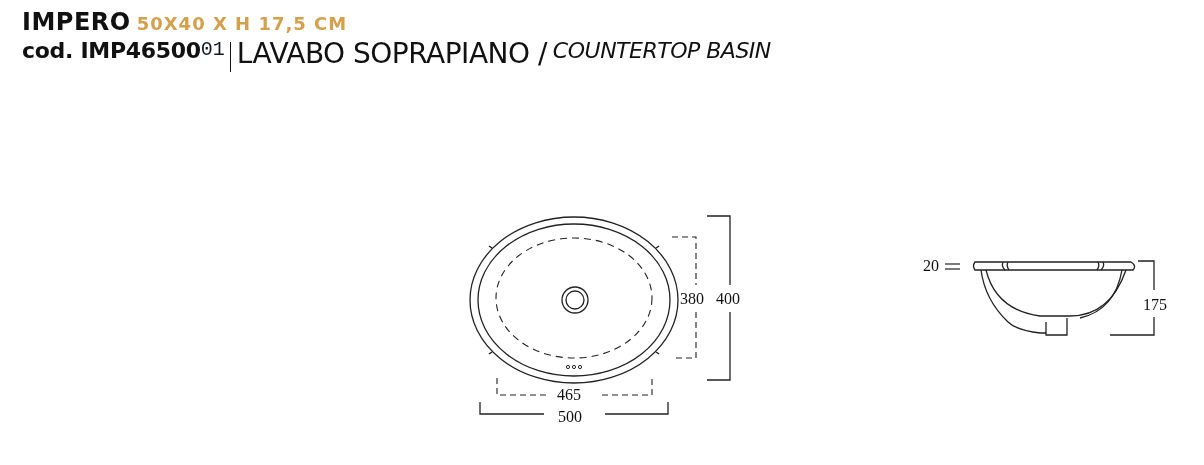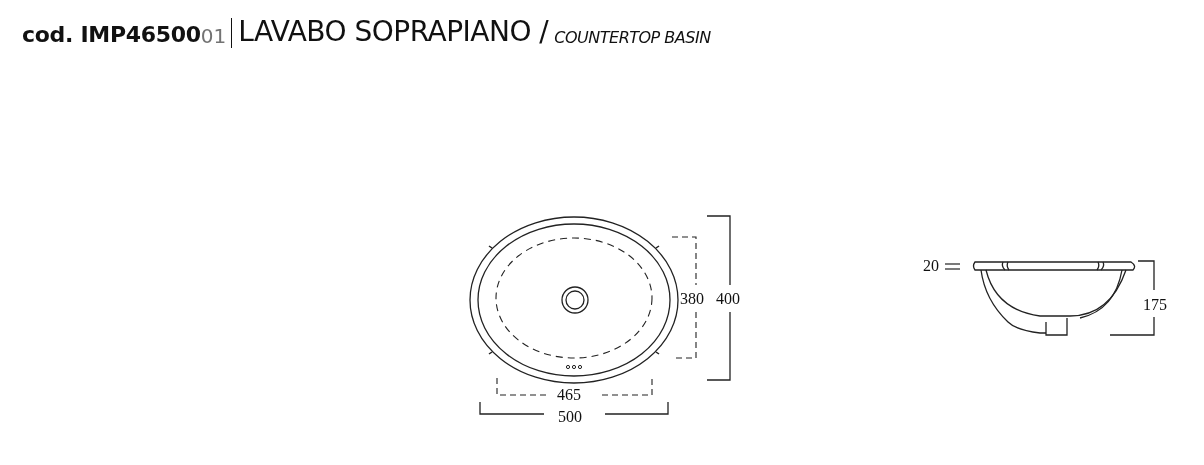--- a/index.html
+++ b/index.html
@@ -1,33 +1,36 @@
 <!DOCTYPE html>
 <html><head>
   <meta charset="utf-8">
   <style>
     html, body { margin: 0; padding: 0; background: #ffffff; }
     body { width: 1204px; height: 465px; position: relative; overflow: hidden; }
     .header { position: absolute; left: 22px; top: 10px; }
     .title-line { font-family: "DejaVu Sans", sans-serif; white-space: nowrap; line-height: 1; }
     .name { font-weight: bold; font-size: 24px; color: #111111; letter-spacing: 0.5px; }
     .dims { font-weight: bold; font-size: 18px; color: #d4a04c; letter-spacing: 1px; margin-left: 6px; }
-    .code-line { font-family: "DejaVu Sans", sans-serif; white-space: nowrap; margin-top: 6px; font-size: 22px; color: #111111; display: flex; align-items: flex-end; line-height: 1; }
+    .code-line { font-family: "DejaVu Sans", sans-serif; white-space: nowrap; margin-top: 6px; font-size: 22px; color: #111111; display: flex; align-items: flex-start; line-height: 1; }
     .code-prefix { font-weight: bold; letter-spacing: -0.3px; }
-    .code-suffix { font-weight: normal; color: #737373; font-size: 20px; }
+    .code-suffix { font-weight: normal; color: #0f172a; font-size: 20px; font-family: Liberation Mono, monospace; }
     .sep { display: inline-block; width: 1px; height: 30px; background: #111; margin: 0 6px 0 5px; position: relative; top: 2px; }
     .desc { font-size: 28px; font-weight: normal; letter-spacing: -0.5px; }
-    .desc-en { font-style: italic; font-size: 16px; letter-spacing: -0.5px; margin-left: 6px; }
+    .desc-en { font-style: italic; font-size: 22px; letter-spacing: -0.5px; margin-left: 6px; }
     svg { position: absolute; left: 0; top: 0; }
     .dimtxt { font-family: "Liberation Serif", serif; font-size: 16px; fill: #111; }
   </style>
 </head>
 <body>
 
 <div class="header">
+  <div class="title-line">
+    <span class="name">IMPERO</span><span class="dims">50X40 X H 17,5 CM</span>
+  </div>
   <div class="code-line">
     <span class="code-prefix">cod. IMP46500</span>
       <span class="code-suffix">01</span>
       <span class="sep"></span>
       <span class="desc">LAVABO SOPRAPIANO /</span>
       <span class="desc-en">COUNTERTOP BASIN</span>
   </div>
 </div>
 
 <svg width="1204" height="465" viewBox="0 0 1204 465">

